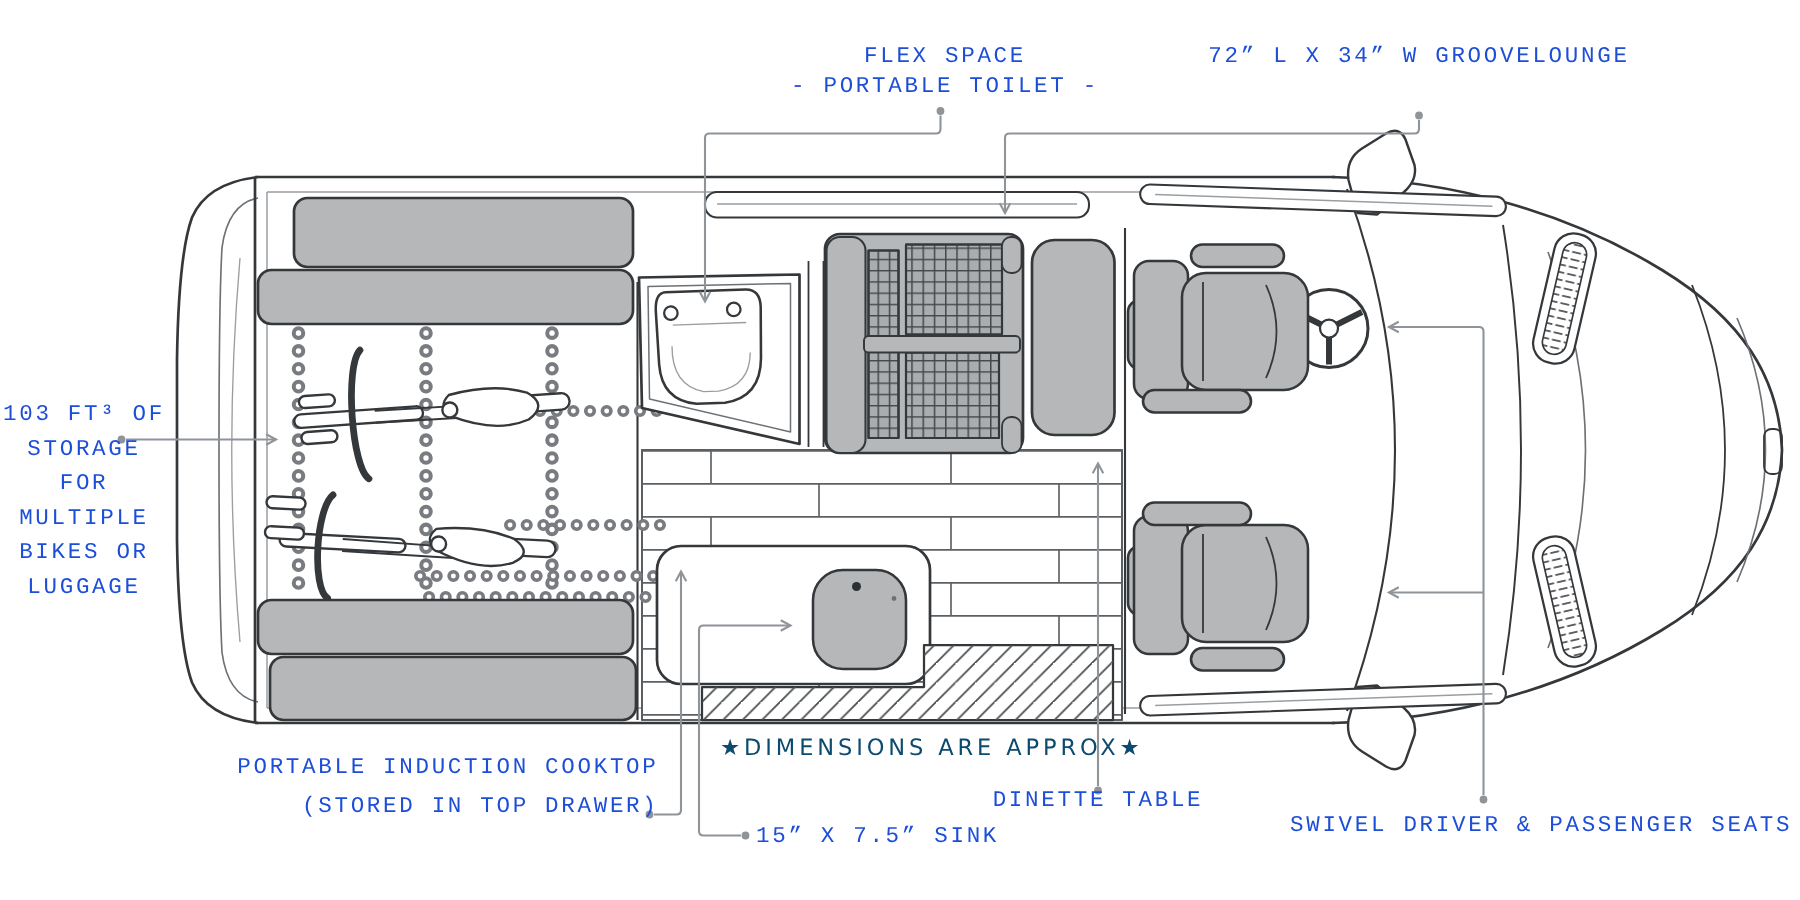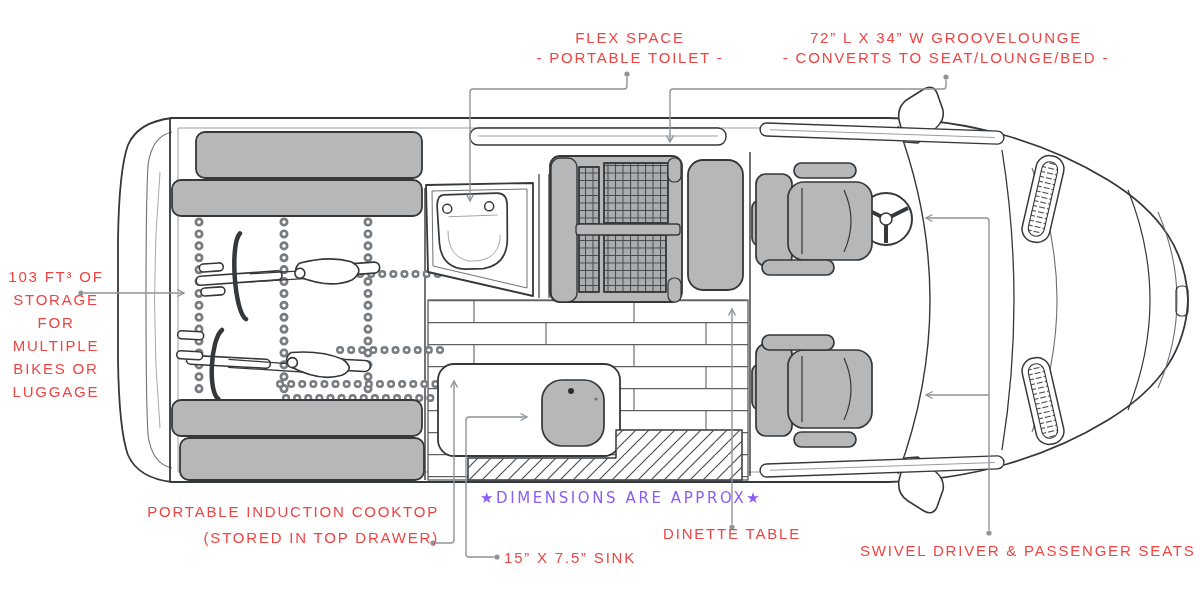--- a/index.html
+++ b/index.html
@@ -1,24 +1,24 @@
 <!DOCTYPE html>
 <html><head>
 <meta charset="utf-8">
 <style>
   html,body{margin:0;padding:0;background:#fff;}
   .stage{position:relative;width:1200px;height:600px;background:#ffffff;overflow:hidden;
          font-family:"Liberation Sans",sans-serif;}
   .stage svg{position:absolute;left:0;top:0;}
-  .lbl{position:absolute;color:#ef4444;font-size:15px;line-height:20px;letter-spacing:1.8px;
-       text-align:center;white-space:nowrap;}
+  .lbl{position:absolute;color:#1d4ed8;font-size:15px;line-height:20px;letter-spacing:1.8px;
+       text-align:center;white-space:nowrap;font-family:Liberation Mono, monospace;}
   .lbl div{white-space:nowrap;}
   .lbl-storage{line-height:23px;margin-top:24px;}
   .lbl-cooktop,.lbl-dinette{line-height:26px;}
-  .lbl-dims{font-family:"DejaVu Sans",sans-serif;font-size:15px;letter-spacing:2.6px;color:#8b5cf6;}
+  .lbl-dims{font-family:"DejaVu Sans",sans-serif;font-size:15px;letter-spacing:2.6px;color:#0c4a6e;}
 </style>
 </head>
 <body>
 
 <div class="stage">
 
 <svg width="1200" height="600" viewBox="0 0 1200 600">
   <defs>
     <pattern id="planks" width="160" height="44" patternUnits="userSpaceOnUse" patternTransform="translate(428,300)">
       <path d="M0,0.6 H160 M0,22.6 H160 M46,0 V22 M118,22 V44" stroke="#5d6164" stroke-width="1.1" fill="none"></path>
@@ -206,21 +206,20 @@
   </g>
 </svg>
 
   <div class="lbl" style="left:500px;top:28px;width:260px;">
     <div>FLEX SPACE</div>
     <div>- PORTABLE TOILET -</div>
   </div>
 
   <div class="lbl" style="left:780px;top:28px;width:332px;">
     <div>72” L X 34” W GROOVELOUNGE</div>
-    <div>- CONVERTS TO SEAT/LOUNGE/BED -</div>
   </div>
 
   <div class="lbl lbl-storage" style="left:0px;top:241px;width:112px;">
     <div>103 FT³ OF</div>
     <div>STORAGE</div>
     <div>FOR</div>
     <div>MULTIPLE</div>
     <div>BIKES OR</div>
     <div>LUGGAGE</div>
   </div>

